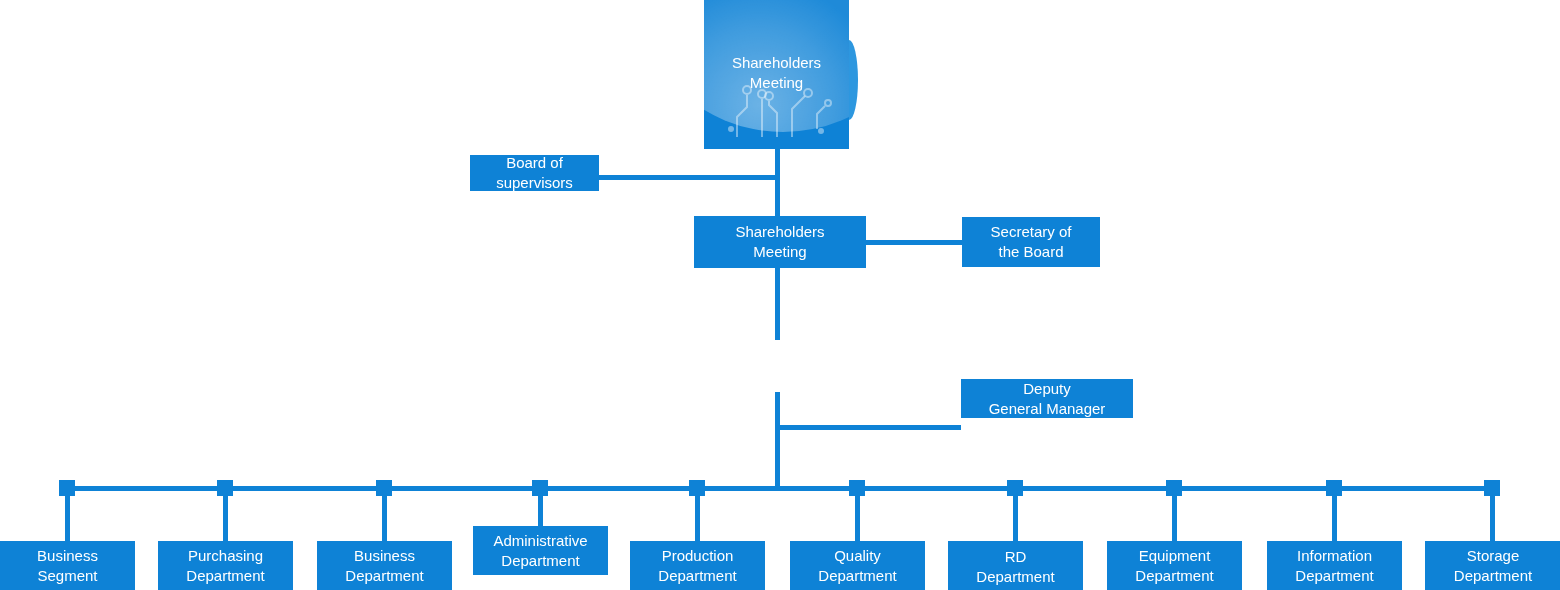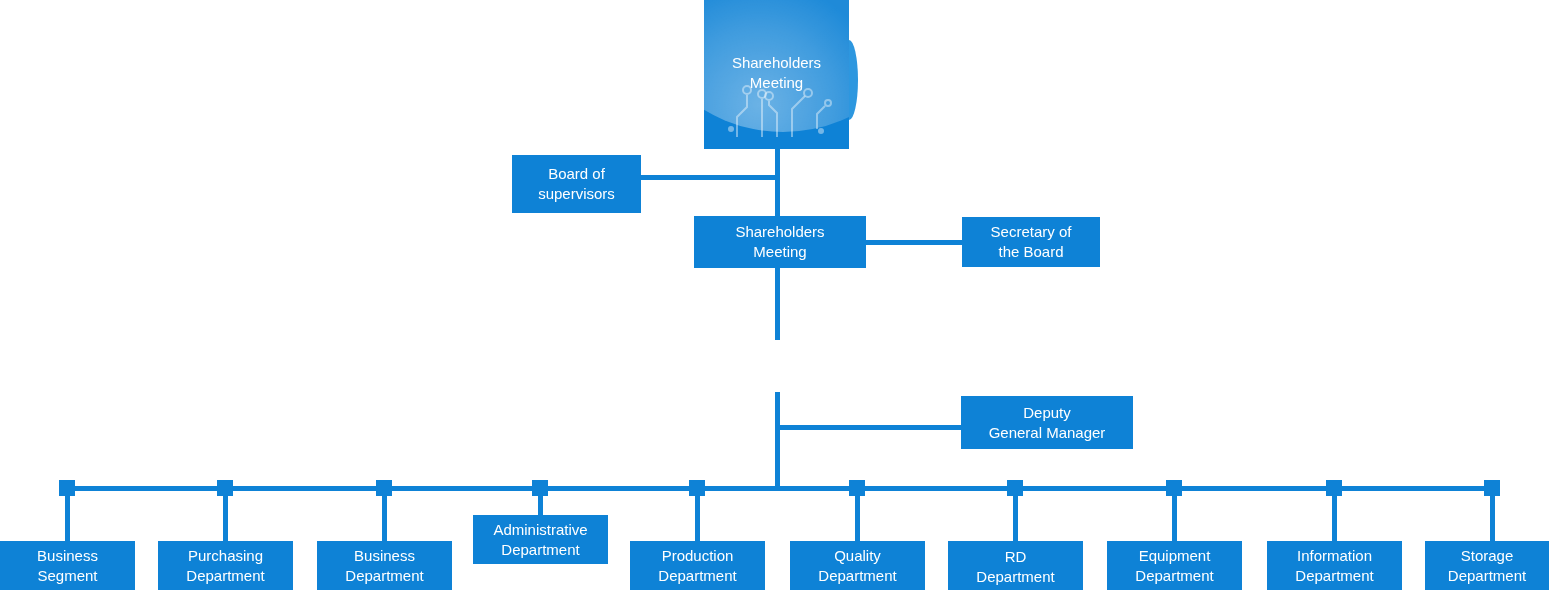--- a/index.html
+++ b/index.html
@@ -72,33 +72,33 @@
   </div>
 
   <div class="vline" style="left:775px; top:149px; width:5px; height:67px;"></div>
   <div class="hline" style="left:599px; top:175px; width:179px; height:5px;"></div>
   <div class="hline" style="left:866px; top:240px; width:96px; height:5px;"></div>
   <div class="vline" style="left:775px; top:268px; width:5px; height:72px;"></div>
   <div class="vline" style="left:775px; top:392px; width:5px; height:96px;"></div>
   <div class="hline" style="left:778px; top:425px; width:183px; height:5px;"></div>
   <div class="hline" style="left:59px; top:486px; width:1441px; height:5px;"></div>
 
-  <div class="box" style="left:470px; top:155px; width:129px; height:58px;margin-left:42px;">
+  <div class="box" style="left:470px; top:155px; width:129px; height:36px;">
     <span class="label">Board of
 supervisors</span>
   </div>
   <div class="box" style="left:694px; top:216px; width:172px; height:52px;">
     <span class="label">Shareholders
 Meeting</span>
   </div>
   <div class="box" style="left:962px; top:217px; width:138px; height:50px;">
     <span class="label">Secretary of
 the Board</span>
   </div>
-  <div class="box" style="left:961px; top:396px; width:172px; height:53px;">
+  <div class="box" style="left:961px; top:379px; width:172px; height:39px;">
     <span class="label">Deputy
 General Manager</span>
   </div>
 
   <div class="node-sq" style="left:59px;   top:480px; width:16px; height:16px;"></div>
   <div class="node-sq" style="left:217px;  top:480px; width:16px; height:16px;"></div>
   <div class="node-sq" style="left:376px;  top:480px; width:16px; height:16px;"></div>
   <div class="node-sq" style="left:532px;  top:480px; width:16px; height:16px;"></div>
   <div class="node-sq" style="left:689px;  top:480px; width:16px; height:16px;"></div>
   <div class="node-sq" style="left:849px;  top:480px; width:16px; height:16px;"></div>
@@ -123,21 +123,21 @@
 Segment</span>
   </div>
   <div class="box" style="left:158px; top:541px; width:135px; height:49px;">
     <span class="label">Purchasing
 Department</span>
   </div>
   <div class="box" style="left:317px; top:541px; width:135px; height:49px;">
     <span class="label">Business
 Department</span>
   </div>
-  <div class="box" style="left:473px; top:515px; width:135px; height:49px;">
+  <div class="box" style="left:473px; top:526px; width:135px; height:49px;">
     <span class="label">Administrative
 Department</span>
   </div>
   <div class="box" style="left:630px; top:541px; width:135px; height:49px;">
     <span class="label">Production
 Department</span>
   </div>
   <div class="box" style="left:790px; top:541px; width:135px; height:49px;align-items:center;">
     <span class="label">Quality
 Department</span>
@@ -147,18 +147,18 @@
 Department</span>
   </div>
   <div class="box" style="left:1107px; top:541px; width:135px; height:49px;">
     <span class="label">Equipment
 Department</span>
   </div>
   <div class="box" style="left:1267px; top:541px; width:135px; height:49px;">
     <span class="label">Information
 Department</span>
   </div>
-  <div class="box" style="left:1425px; top:541px; width:124px; height:49px;">
+  <div class="box" style="left:1425px; top:541px; width:136px; height:49px;">
     <span class="label">Storage
 Department</span>
   </div>
 
 </div>
 
 </body></html>

